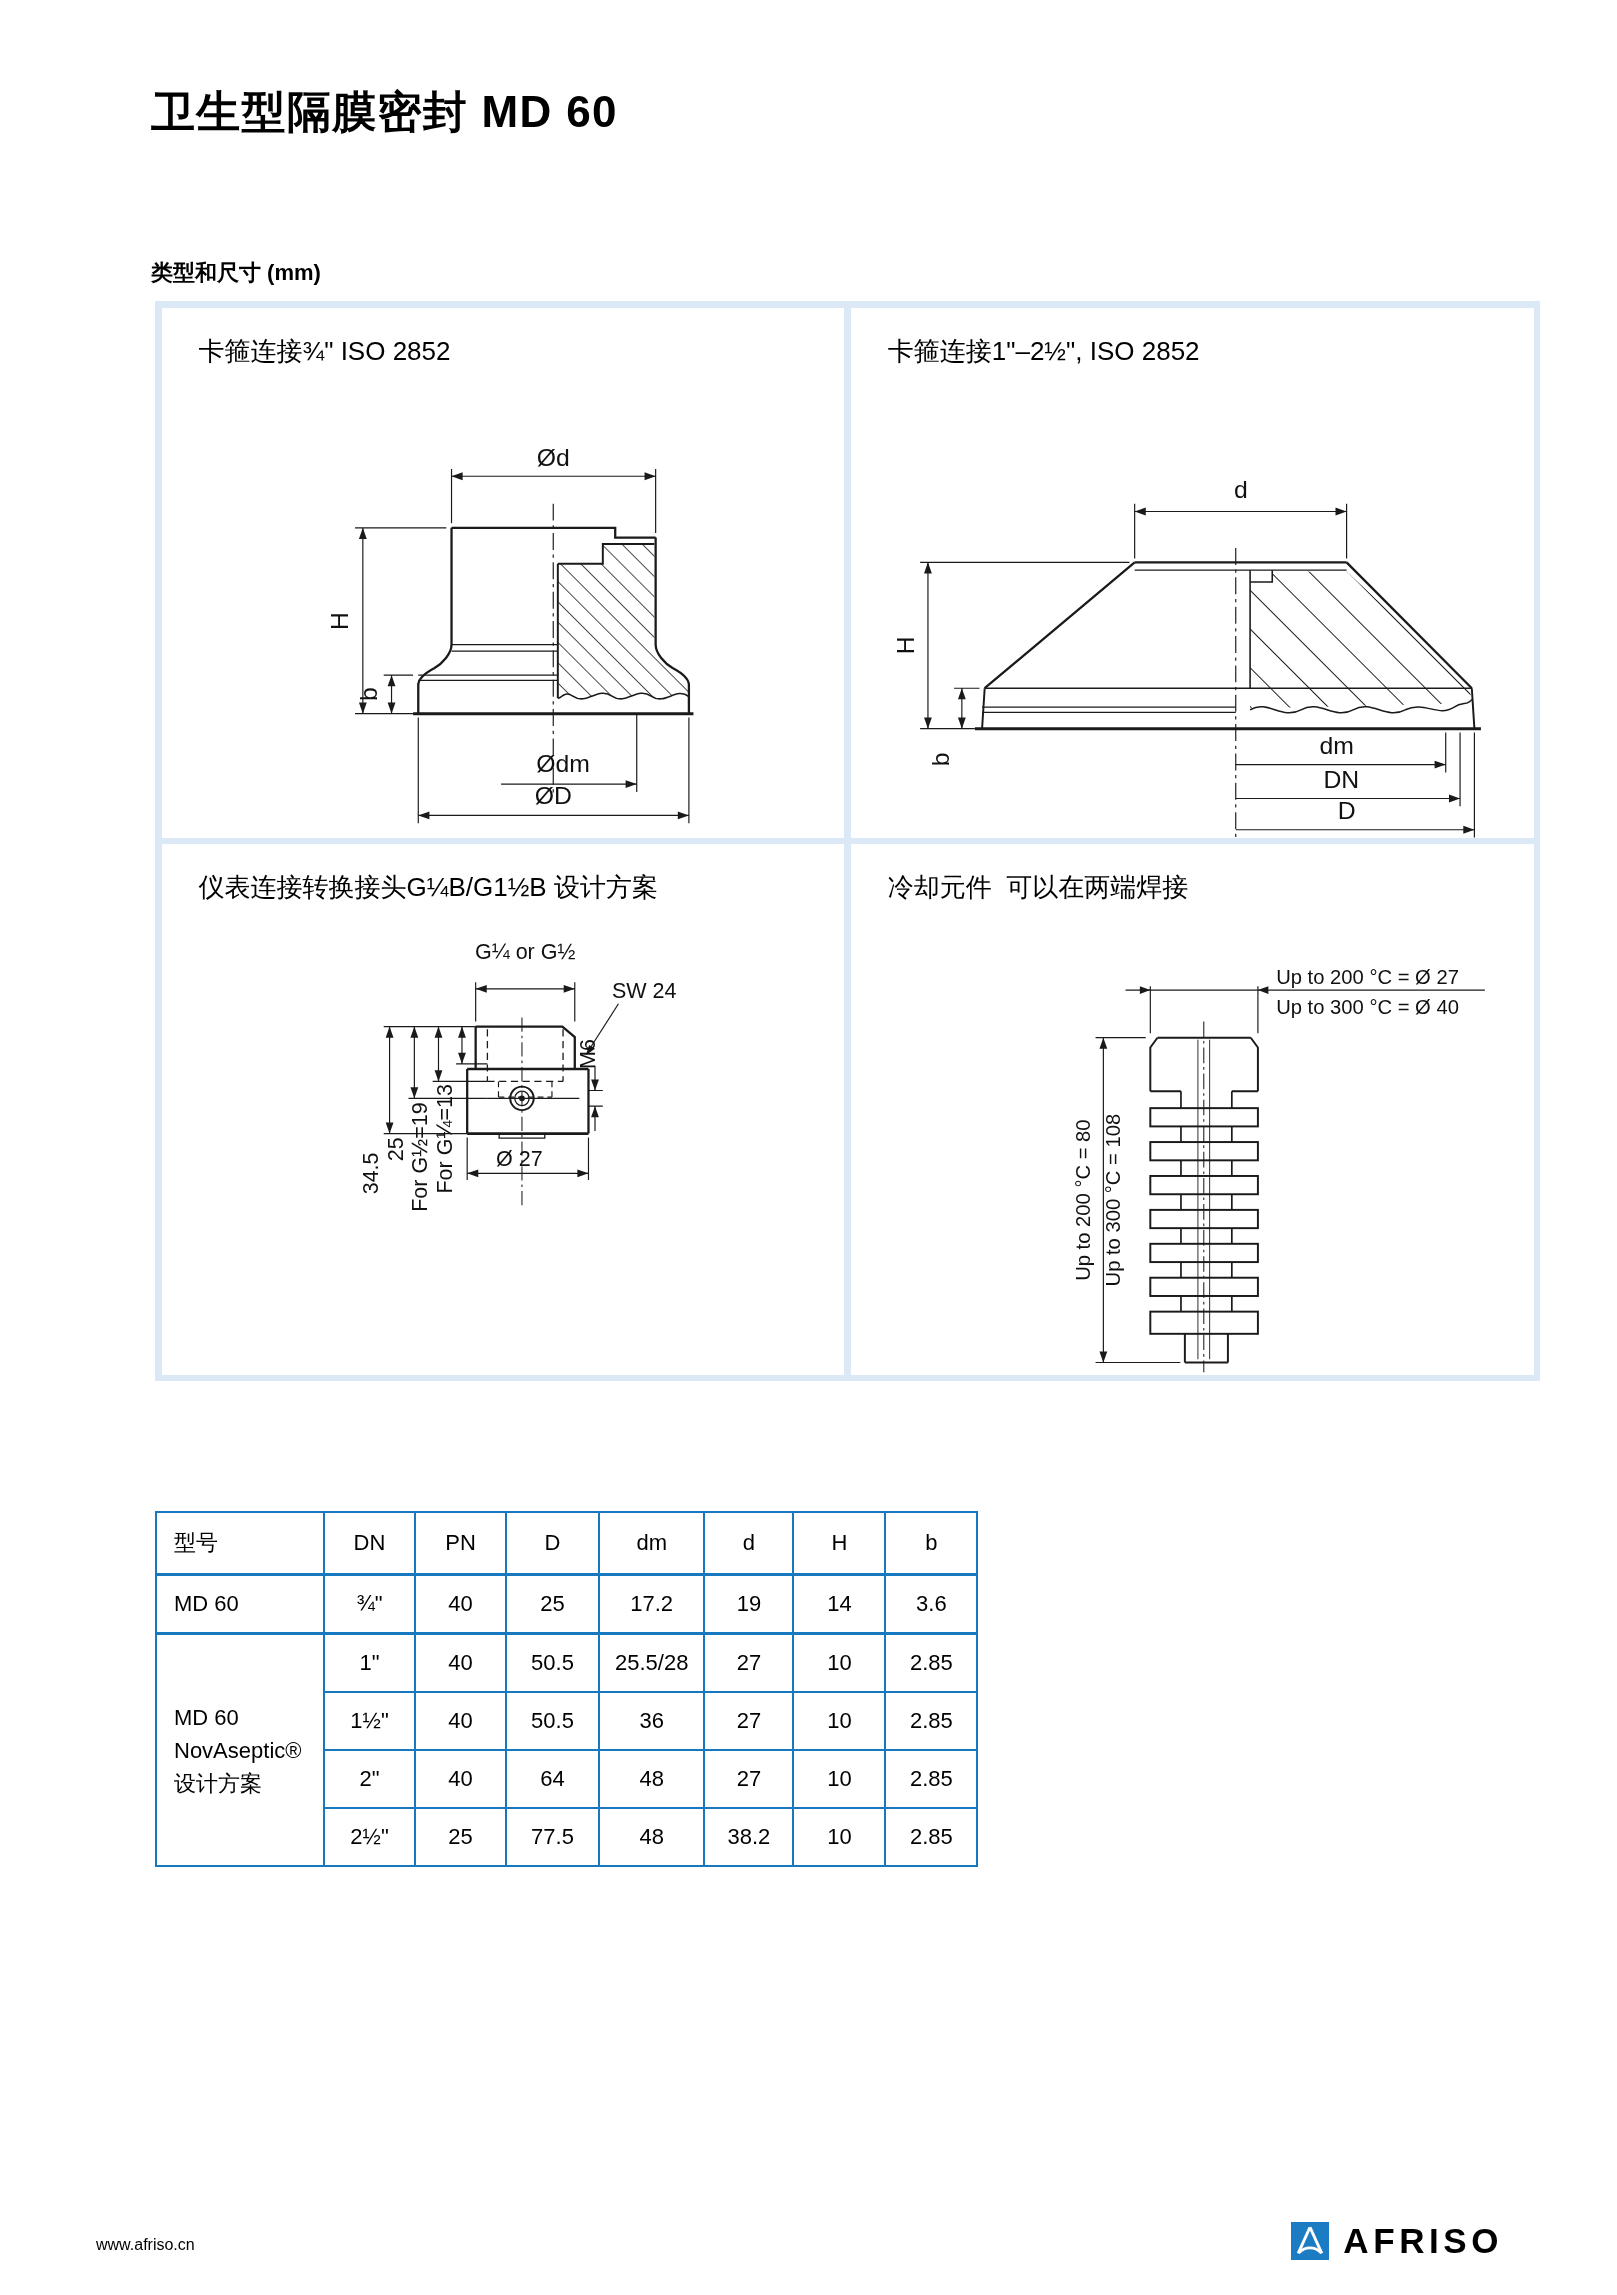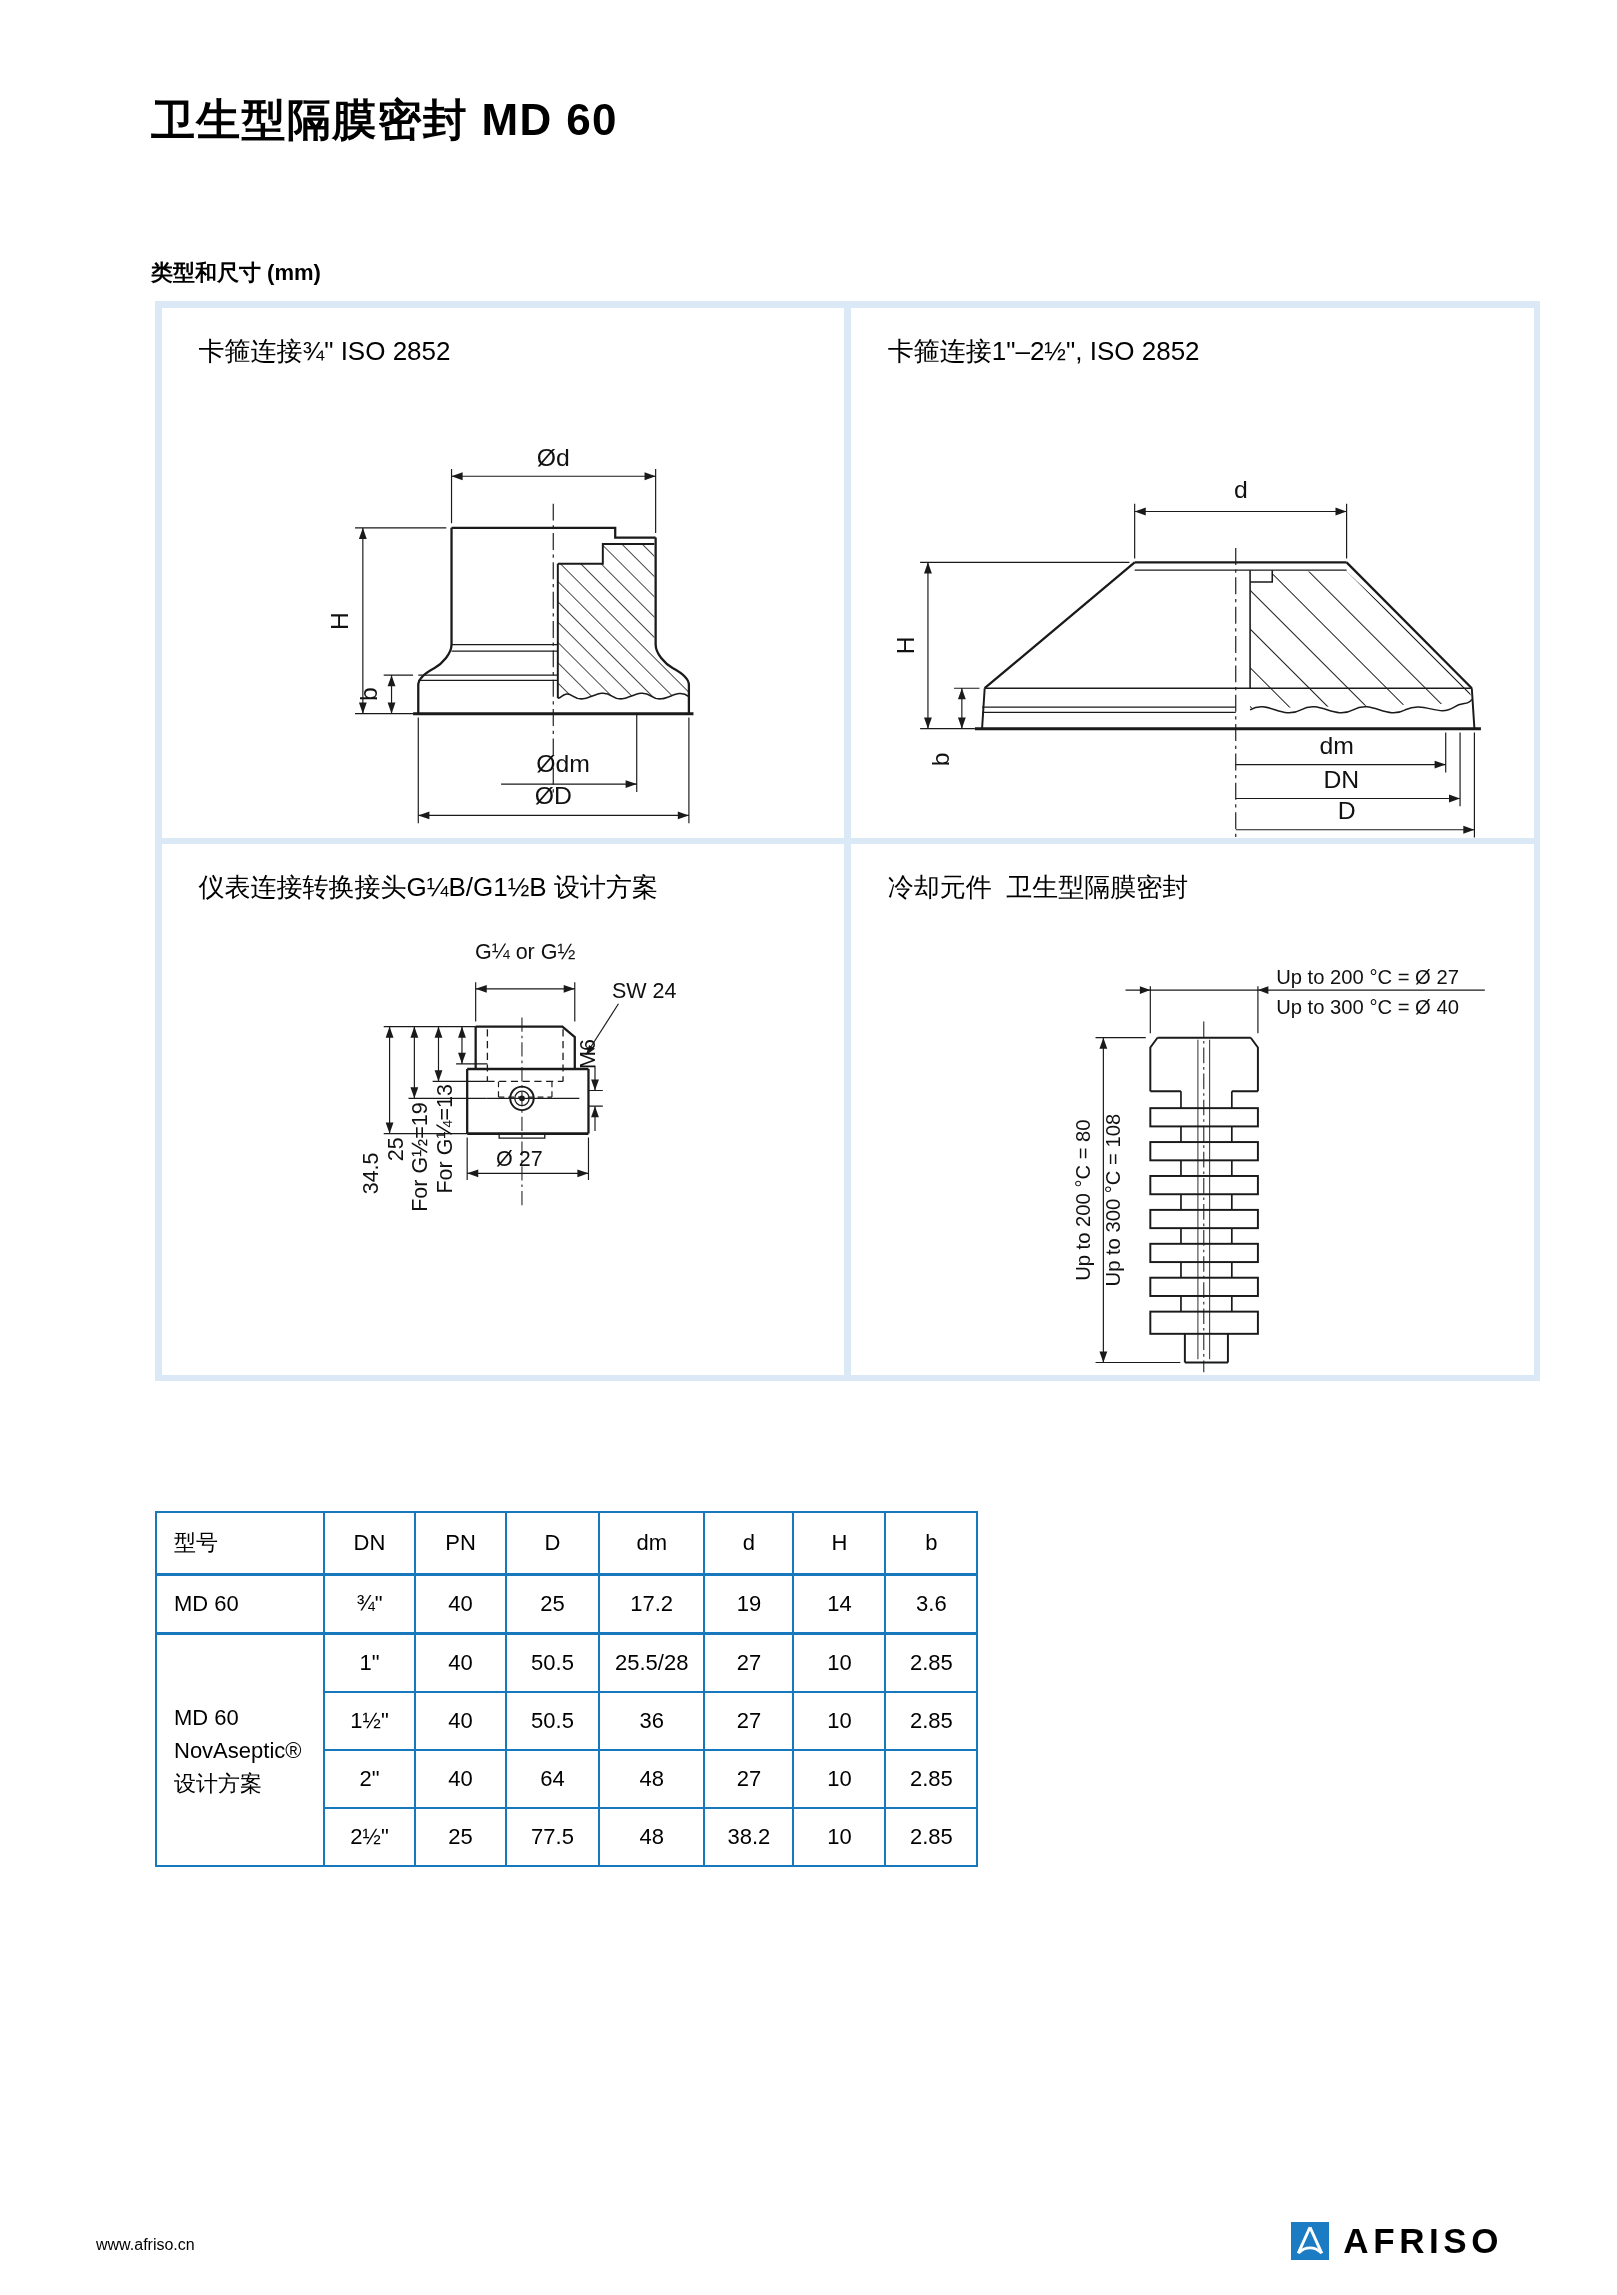--- a/index.html
+++ b/index.html
@@ -1,18 +1,18 @@
 <!DOCTYPE html>
 <html style="font-size:10.4px"><head>
 <meta charset="utf-8">
 <style>
   html,body{margin:0;padding:0;background:#888;}
   .page{position:relative;width:1618px;height:2295px;background:#ffffff;
         font-family:"Liberation Sans","DejaVu Sans",sans-serif;color:#000;overflow:hidden;}
-  .page-title{position:absolute;left:151px;top:83px;font-size:44px;font-weight:600;letter-spacing:1.3px;margin-top:8px;}
+  .page-title{position:absolute;left:151px;top:83px;font-size:44px;font-weight:600;letter-spacing:1.3px;}
   .section-heading{position:absolute;left:151px;top:258px;font-size:22px;font-weight:600;}
   .panel-grid{position:absolute;left:155px;top:301px;width:1385px;height:1080px;
               background:#dbe8f6;box-sizing:border-box;padding:6.5px;
               display:grid;grid-template-columns:1fr 1fr;grid-template-rows:1fr 1fr;gap:6.5px;}
   .panel{position:relative;background:#ffffff;overflow:hidden;}
   .panel-title{position:absolute;left:37px;top:26px;font-size:26px;white-space:pre;z-index:2;}
   .panel svg{position:absolute;left:0;top:0;width:100%;height:100%;}
   svg text{font-family:"Liberation Sans","DejaVu Sans",sans-serif;fill:#111;}
   .dims{font-size:38px;}
   .dims3{font-size:33px;}
@@ -198,21 +198,21 @@
           <text x="369" y="468" text-anchor="middle" transform="rotate(-90 369 468)">25</text>
           <text x="406" y="480" text-anchor="middle" transform="rotate(-90 406 480)">For G½=19</text>
           <text x="444" y="452" text-anchor="middle" transform="rotate(-90 444 452)">For G¼=13</text>
           <text x="664" y="322" text-anchor="middle" transform="rotate(-90 664 322)">M6</text>
           <text x="548" y="494" text-anchor="middle">Ø 27</text>
         </g>
       </svg>
     </div>
 
     <div class="panel">
-      <div class="panel-title">冷却元件  卫生型隔膜密封</div>
+      <div class="panel-title">冷却元件  可以在两端焊接</div>
       <svg viewBox="0 0 1047 813" preserveAspectRatio="none">
         <g stroke="#1a1a1a" fill="none">
           <path d="M470,297 L613,297 M470,297 L459,312 L459,379 M613,297 L624,312 L624,379" stroke-width="3"></path>
           <path d="M459,379 L506,379 M584,379 L624,379" stroke-width="3"></path>
 
           <path d="M506,379 L506,405 M584,379 L584,405 M506,433 L506,457 M584,433 L584,457
                    M506,485 L506,509 M584,485 L584,509 M506,537 L506,561 M584,537 L584,561
                    M506,589 L506,613 M584,589 L584,613 M506,641 L506,665 M584,641 L584,665
                    M506,693 L506,717 M584,693 L584,717" stroke-width="2.6"></path>
 

